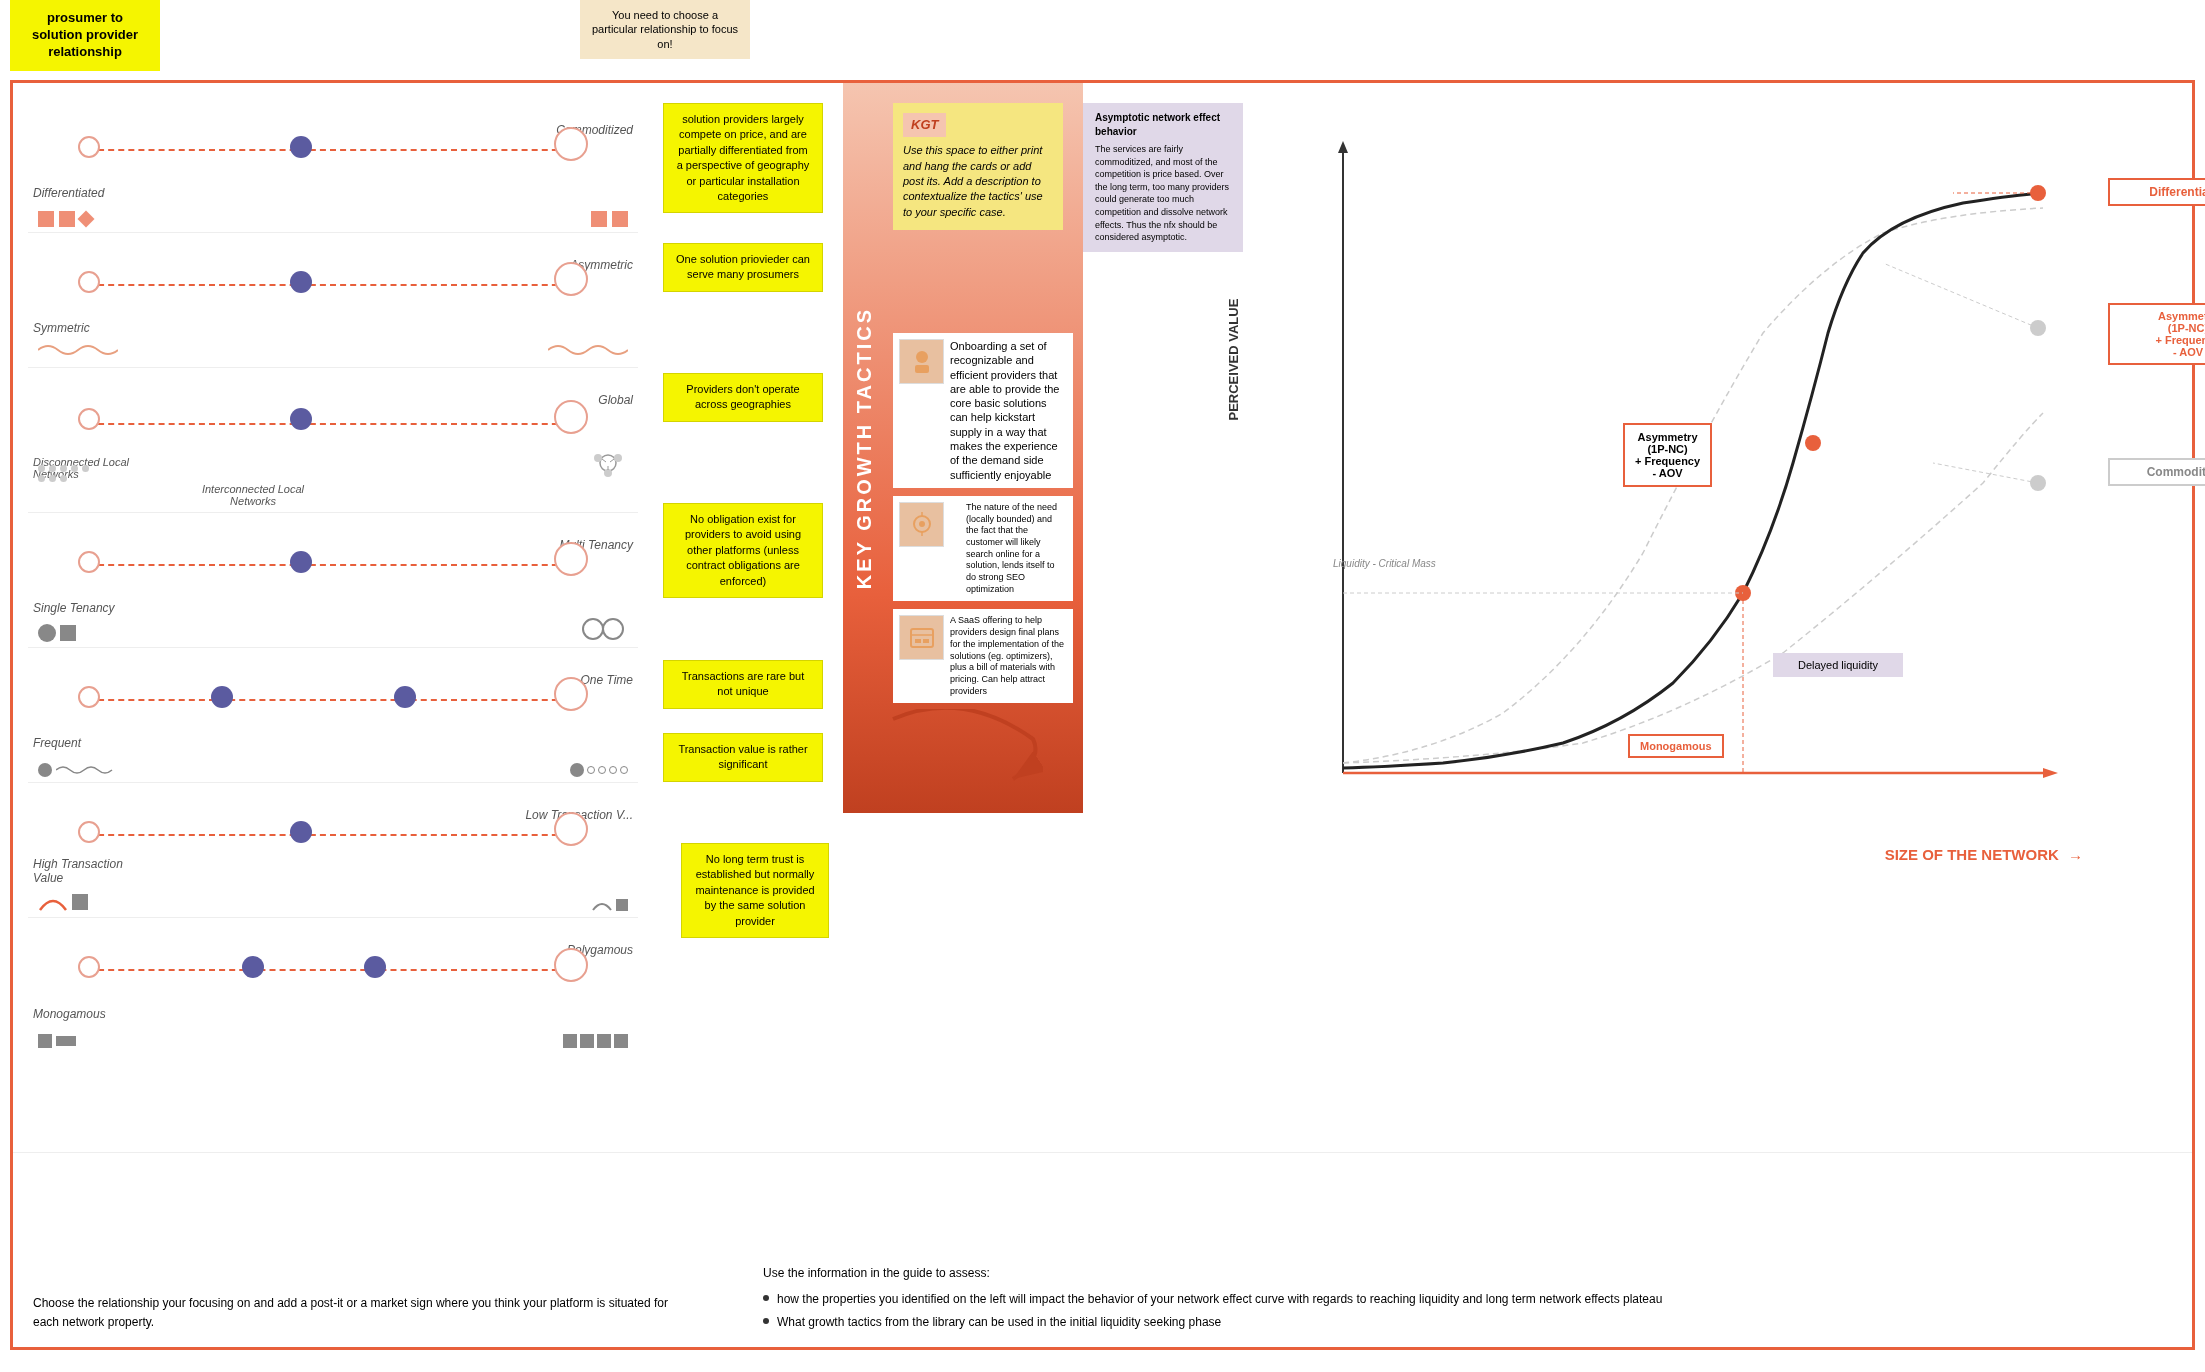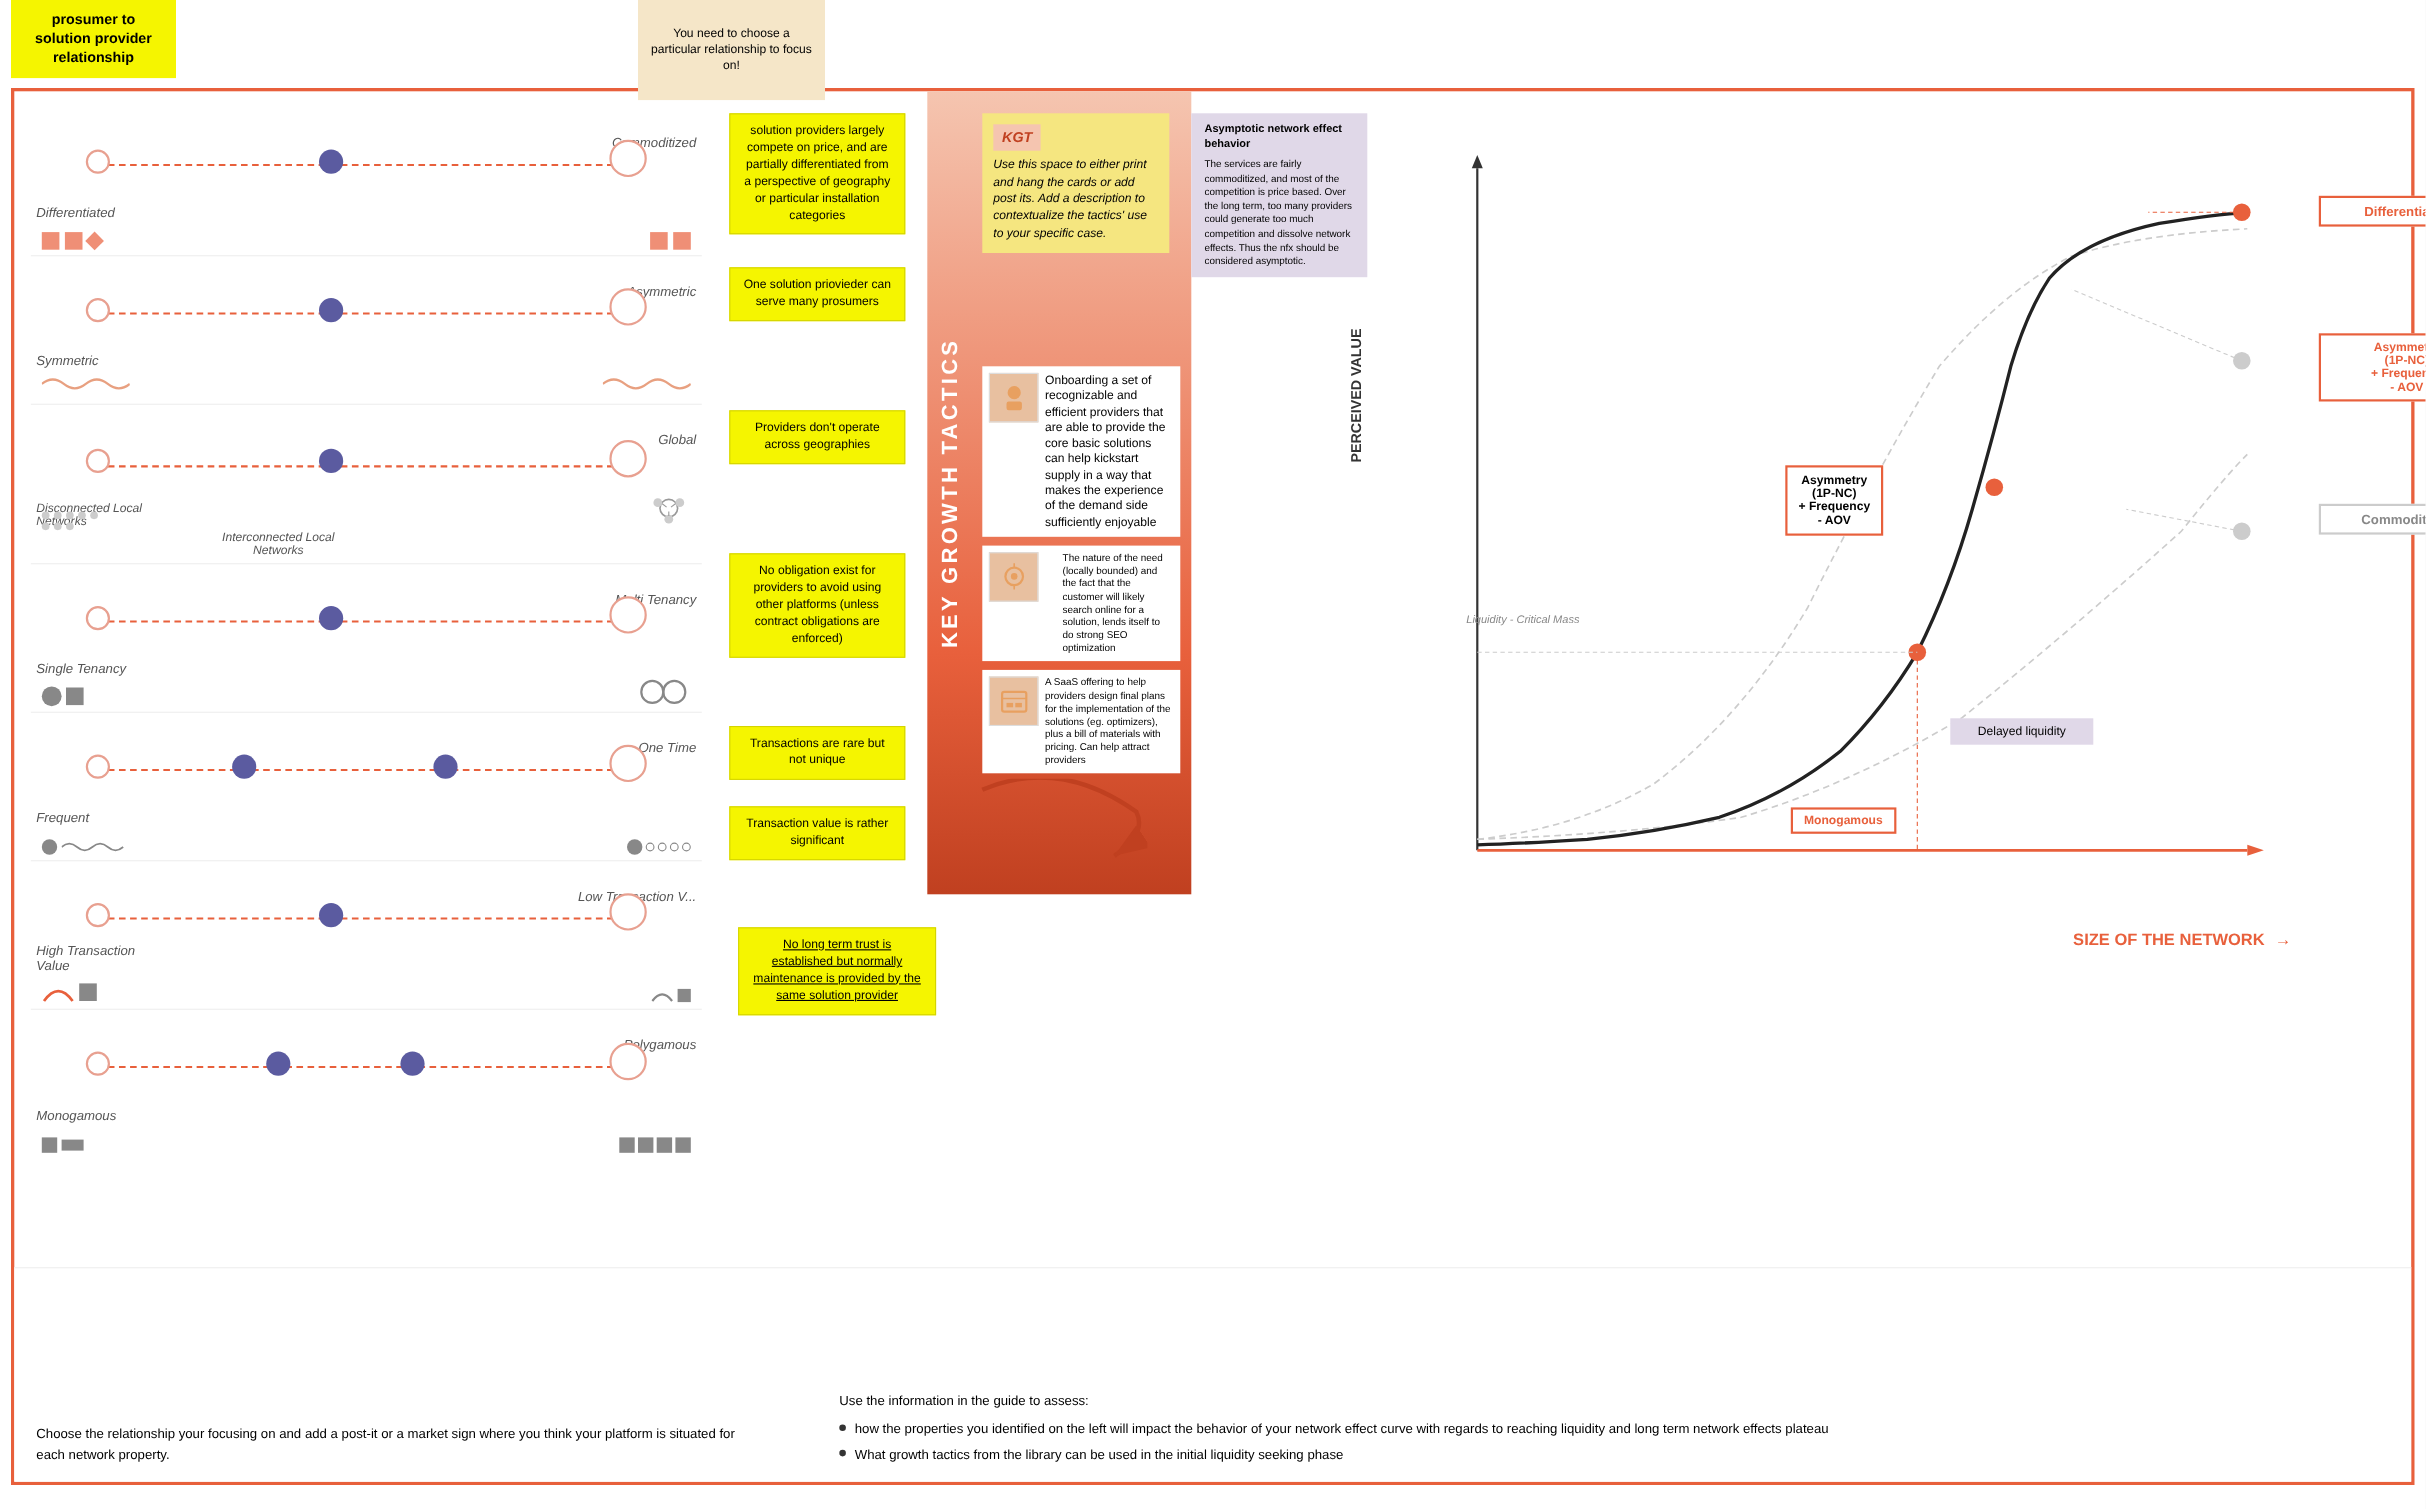--- a/index.html
+++ b/index.html
@@ -33,21 +33,21 @@
       z-index: 10;
     }
 
     
     .tooltip-top {
       position: absolute;
       top: 0;
       left: 580px;
       background: #f5e6c8;
       width: 170px;
-      padding: 24px 10px;
+      padding: 8px 10px;
       font-size: 11px;
       text-align: center;
       line-height: 1.3;
       z-index: 10;
     }
 
     
     .main-container {
       position: absolute;
       top: 80px;
@@ -371,21 +371,21 @@
       </div>
 
       <div class="yellow-tooltip" style="top:545px;left:10px;z-index:5;margin-top:32px;">
         <span>Transactions are rare but not unique</span>
       </div>
 
       <div class="yellow-tooltip" style="top:650px;left:10px;z-index:5;">
         <span>Transaction value is rather significant</span>
       </div>
 
-      <div class="yellow-tooltip" style="top:760px;left:18px;z-index:5;width:180px;text-decoration:underline;">
+      <div class="yellow-tooltip" style="top:760px;left:28px;z-index:5;width:148px;">
         <span>No long term trust is established but normally maintenance is provided by the same solution provider</span>
       </div>
 
       <div class="kgt-banner" style="left:190px;width:240px;">
 
         <div style="position:absolute;left:10px;top:0;bottom:0;display:flex;align-items:center;justify-content:center;">
           <div style="writing-mode:vertical-rl;text-orientation:mixed;transform:rotate(180deg);font-size:20px;font-weight:bold;color:#fff;letter-spacing:3px;">KEY GROWTH TACTICS</div>
         </div>
 
         <div style="position:absolute;top:20px;left:50px;width:170px;background:#f5e680;padding:10px;font-size:11px;font-style:italic;line-height:1.4;">

